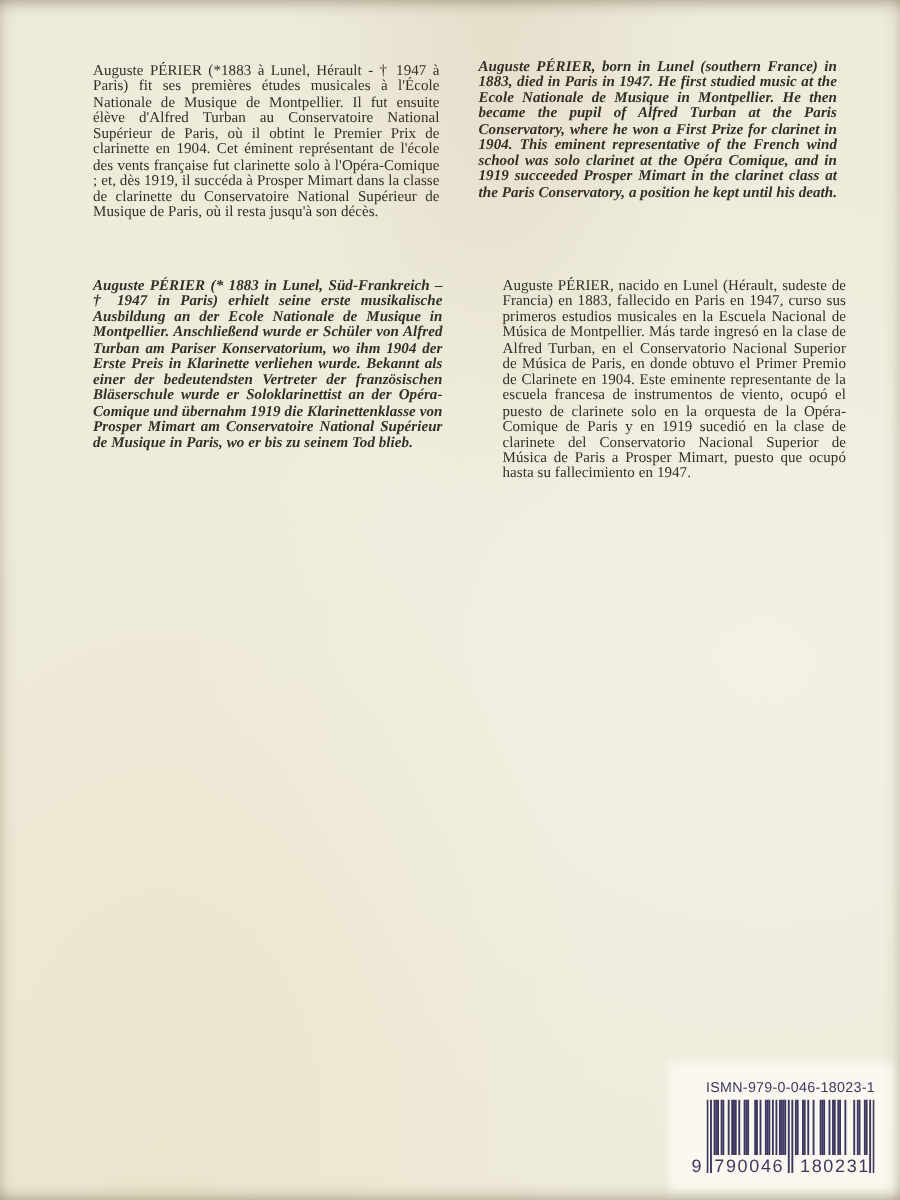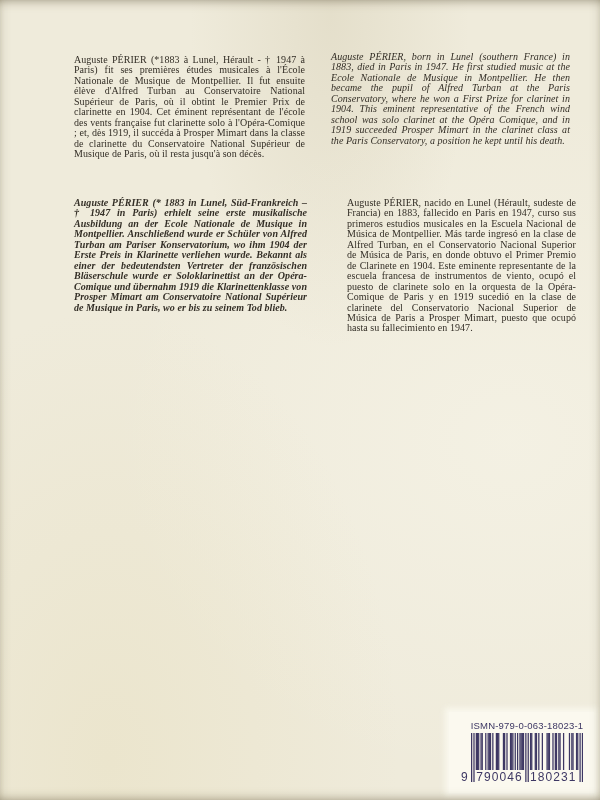--- a/index.html
+++ b/index.html
@@ -22,30 +22,30 @@
     content:'';
     position:absolute; inset:0; pointer-events:none;
     box-shadow:
       inset 0 9px 11px -9px rgba(92,82,55,0.60),
       inset 0 -9px 11px -9px rgba(92,82,55,0.55),
       inset 10px 0 12px -11px rgba(92,82,55,0.30),
       inset -10px 0 12px -11px rgba(92,82,55,0.30);
   }
   .bio{
     position:absolute;
-    margin:16px;
+    margin:4px;
     font-size:10px;
     line-height:10.45px;
     text-align:justify;
     color:#332e26;
     letter-spacing:0.05px;
   }
   .bio.italic{ font-style:italic; }
   .bio-fr{ left:58px;  top:39px;  width:231px; }
-  .bio-en{ left:315px; top:36px;  width:239px; }
+  .bio-en{ left:315px; top:36px;  width:239px;font-weight:bold; }
   .bio-de{ left:58px;  top:182px; width:233px;font-weight:bold; }
   .bio-es{ left:331px; top:182px; width:229px; }
 
   .barcode-box{
     position:absolute;
     left:449px; top:712px;
     width:145px; height:81px;
     background:#fbf9ef;
     box-shadow:0 0 6px 4px rgba(251,249,239,0.9);
   }
@@ -69,37 +69,37 @@
     position:absolute;
     font-family:"Liberation Sans", sans-serif;
     font-size:12px;
     letter-spacing:1.1px;
     color:#3d3763;
     bottom:-2px;
     white-space:nowrap;
   }
   .d-first{ left:-10px; }
   .d-left { left:3px;  width:51px; text-align:center; }
-  .d-right{ left:59px; width:69px; text-align:left; }
+  .d-right{ left:59px; width:50px; text-align:right; }
 </style>
 </head>
 <body>
 
 <div class="page" style="background-color: rgb(239, 235, 219);">
 
   <p class="bio bio-fr" lang="fr" style="color: rgb(51, 46, 38);">Auguste PÉRIER (*1883 à Lunel, Hérault - † 1947 à Paris) fit ses premières études musicales à l'École Nationale de Musique de Montpellier. Il fut ensuite élève d'Alfred Turban au Conservatoire National Supérieur de Paris, où il obtint le Premier Prix de clarinette en 1904. Cet éminent représentant de l'école des vents française fut clarinette solo à l'Opéra-Comique ; et, dès 1919, il succéda à Prosper Mimart dans la classe de clarinette du Conservatoire National Supérieur de Musique de Paris, où il resta jusqu'à son décès.</p>
 
   <p class="bio bio-en italic" lang="en" style="color: rgb(51, 46, 38);">Auguste PÉRIER, born in Lunel (southern France) in 1883, died in Paris in 1947. He first studied music at the Ecole Nationale de Musique in Montpellier. He then became the pupil of Alfred Turban at the Paris Conservatory, where he won a First Prize for clarinet in 1904. This eminent representative of the French wind school was solo clarinet at the Opéra Comique, and in 1919 succeeded Prosper Mimart in the clarinet class at the Paris Conservatory, a position he kept until his death.</p>
 
   <p class="bio bio-de italic" lang="de" style="color: rgb(51, 46, 38);">Auguste PÉRIER (* 1883 in Lunel, Süd-Frankreich – † 1947 in Paris) erhielt seine erste musikalische Ausbildung an der Ecole Nationale de Musique in Montpellier. Anschließend wurde er Schüler von Alfred Turban am Pariser Konservatorium, wo ihm 1904 der Erste Preis in Klarinette verliehen wurde. Bekannt als einer der bedeutendsten Vertreter der französischen Bläserschule wurde er Soloklarinettist an der Opéra-Comique und übernahm 1919 die Klarinettenklasse von Prosper Mimart am Conservatoire National Supérieur de Musique in Paris, wo er bis zu seinem Tod blieb.</p>
 
   <p class="bio bio-es" lang="es" style="color: rgb(51, 46, 38);">Auguste PÉRIER, nacido en Lunel (Hérault, sudeste de Francia) en 1883, fallecido en Paris en 1947, curso sus primeros estudios musicales en la Escuela Nacional de Música de Montpellier. Más tarde ingresó en la clase de Alfred Turban, en el Conservatorio Nacional Superior de Música de Paris, en donde obtuvo el Primer Premio de Clarinete en 1904. Este eminente representante de la escuela francesa de instrumentos de viento, ocupó el puesto de clarinete solo en la orquesta de la Opéra-Comique de Paris y en 1919 sucedió en la clase de clarinete del Conservatorio Nacional Superior de Música de Paris a Prosper Mimart, puesto que ocupó hasta su fallecimiento en 1947.</p>
 
   <div class="barcode-box" style="background-color: rgb(251, 249, 239);">
-    <div class="ismn" style="color: rgb(61, 55, 99);">ISMN-979-0-063-18023-1</div>
+    <div class="ismn" style="color: rgb(61, 55, 99);">ISMN-979-0-046-18023-1</div>
     <div class="bars">
       <svg id="ean-svg" width="112" height="49">
           <g fill="#3d3763">
             <rect x="0.00" y="0" width="1.26" height="49"></rect>
             <rect x="2.36" y="0" width="1.26" height="49"></rect>
             <rect x="4.72" y="0" width="1.26" height="37"></rect>
             <rect x="5.89" y="0" width="1.26" height="37"></rect>
             <rect x="7.07" y="0" width="1.26" height="37"></rect>
             <rect x="9.43" y="0" width="1.26" height="37"></rect>
             <rect x="10.61" y="0" width="1.26" height="37"></rect>

